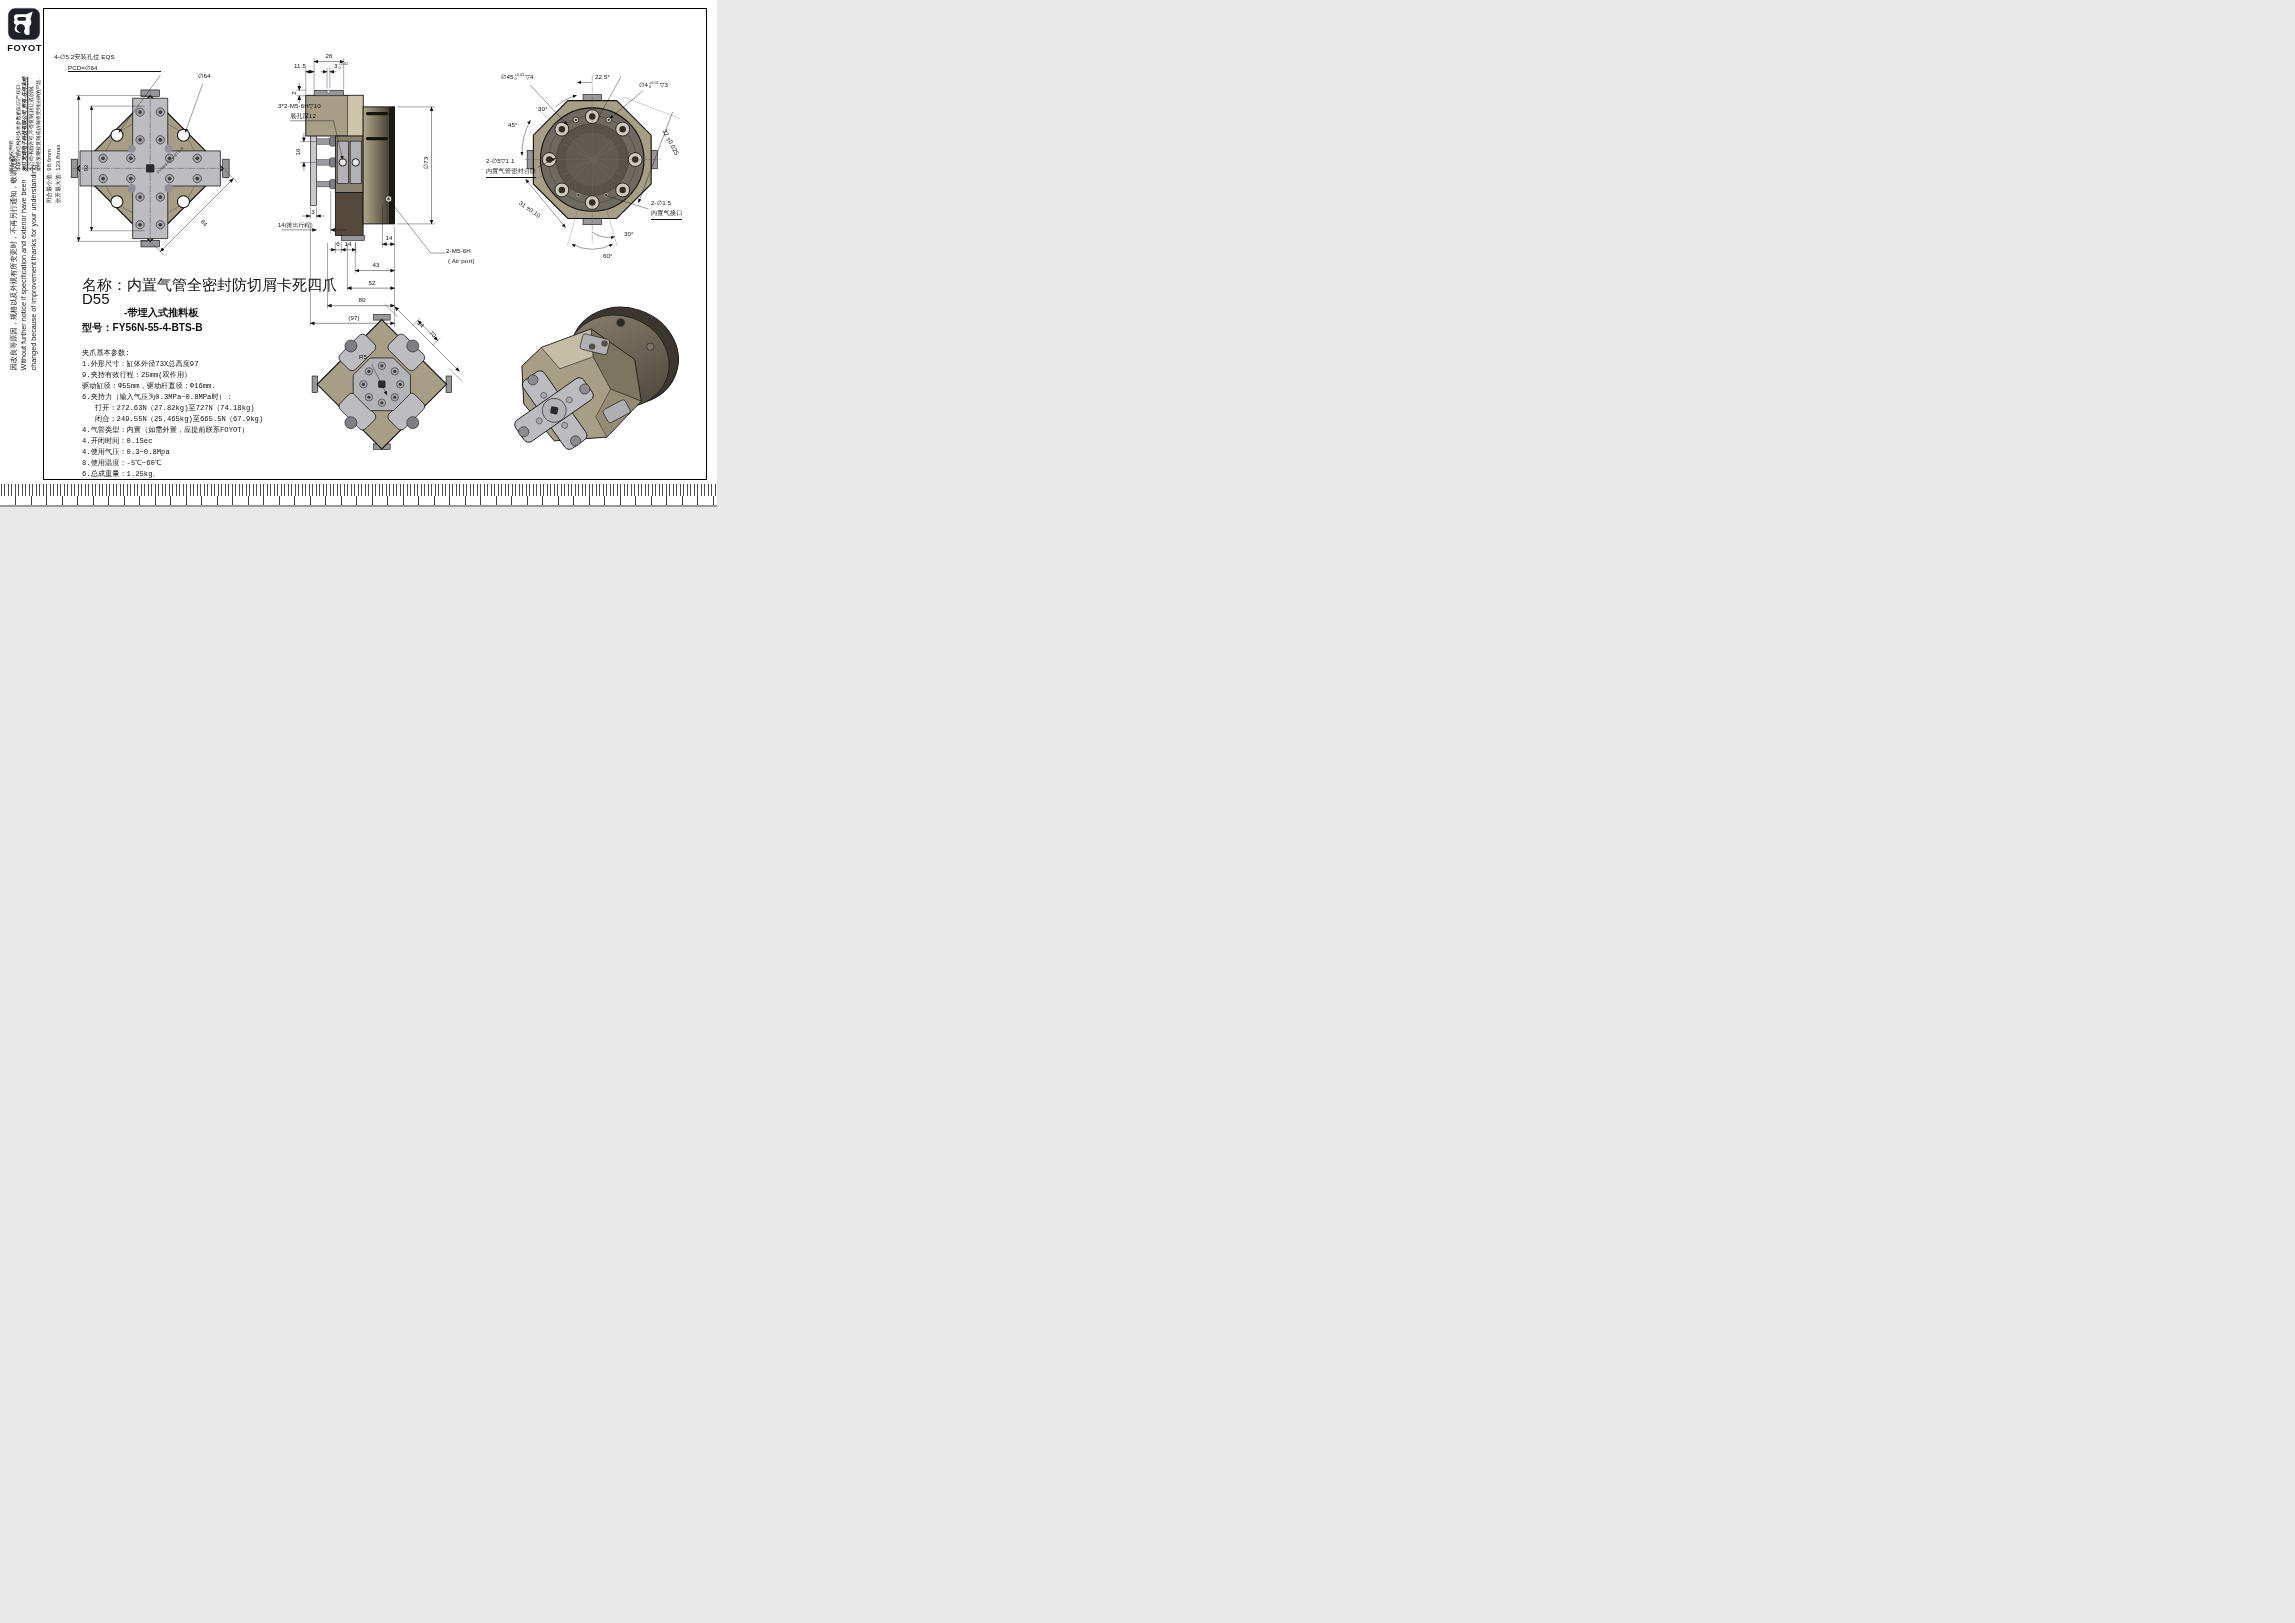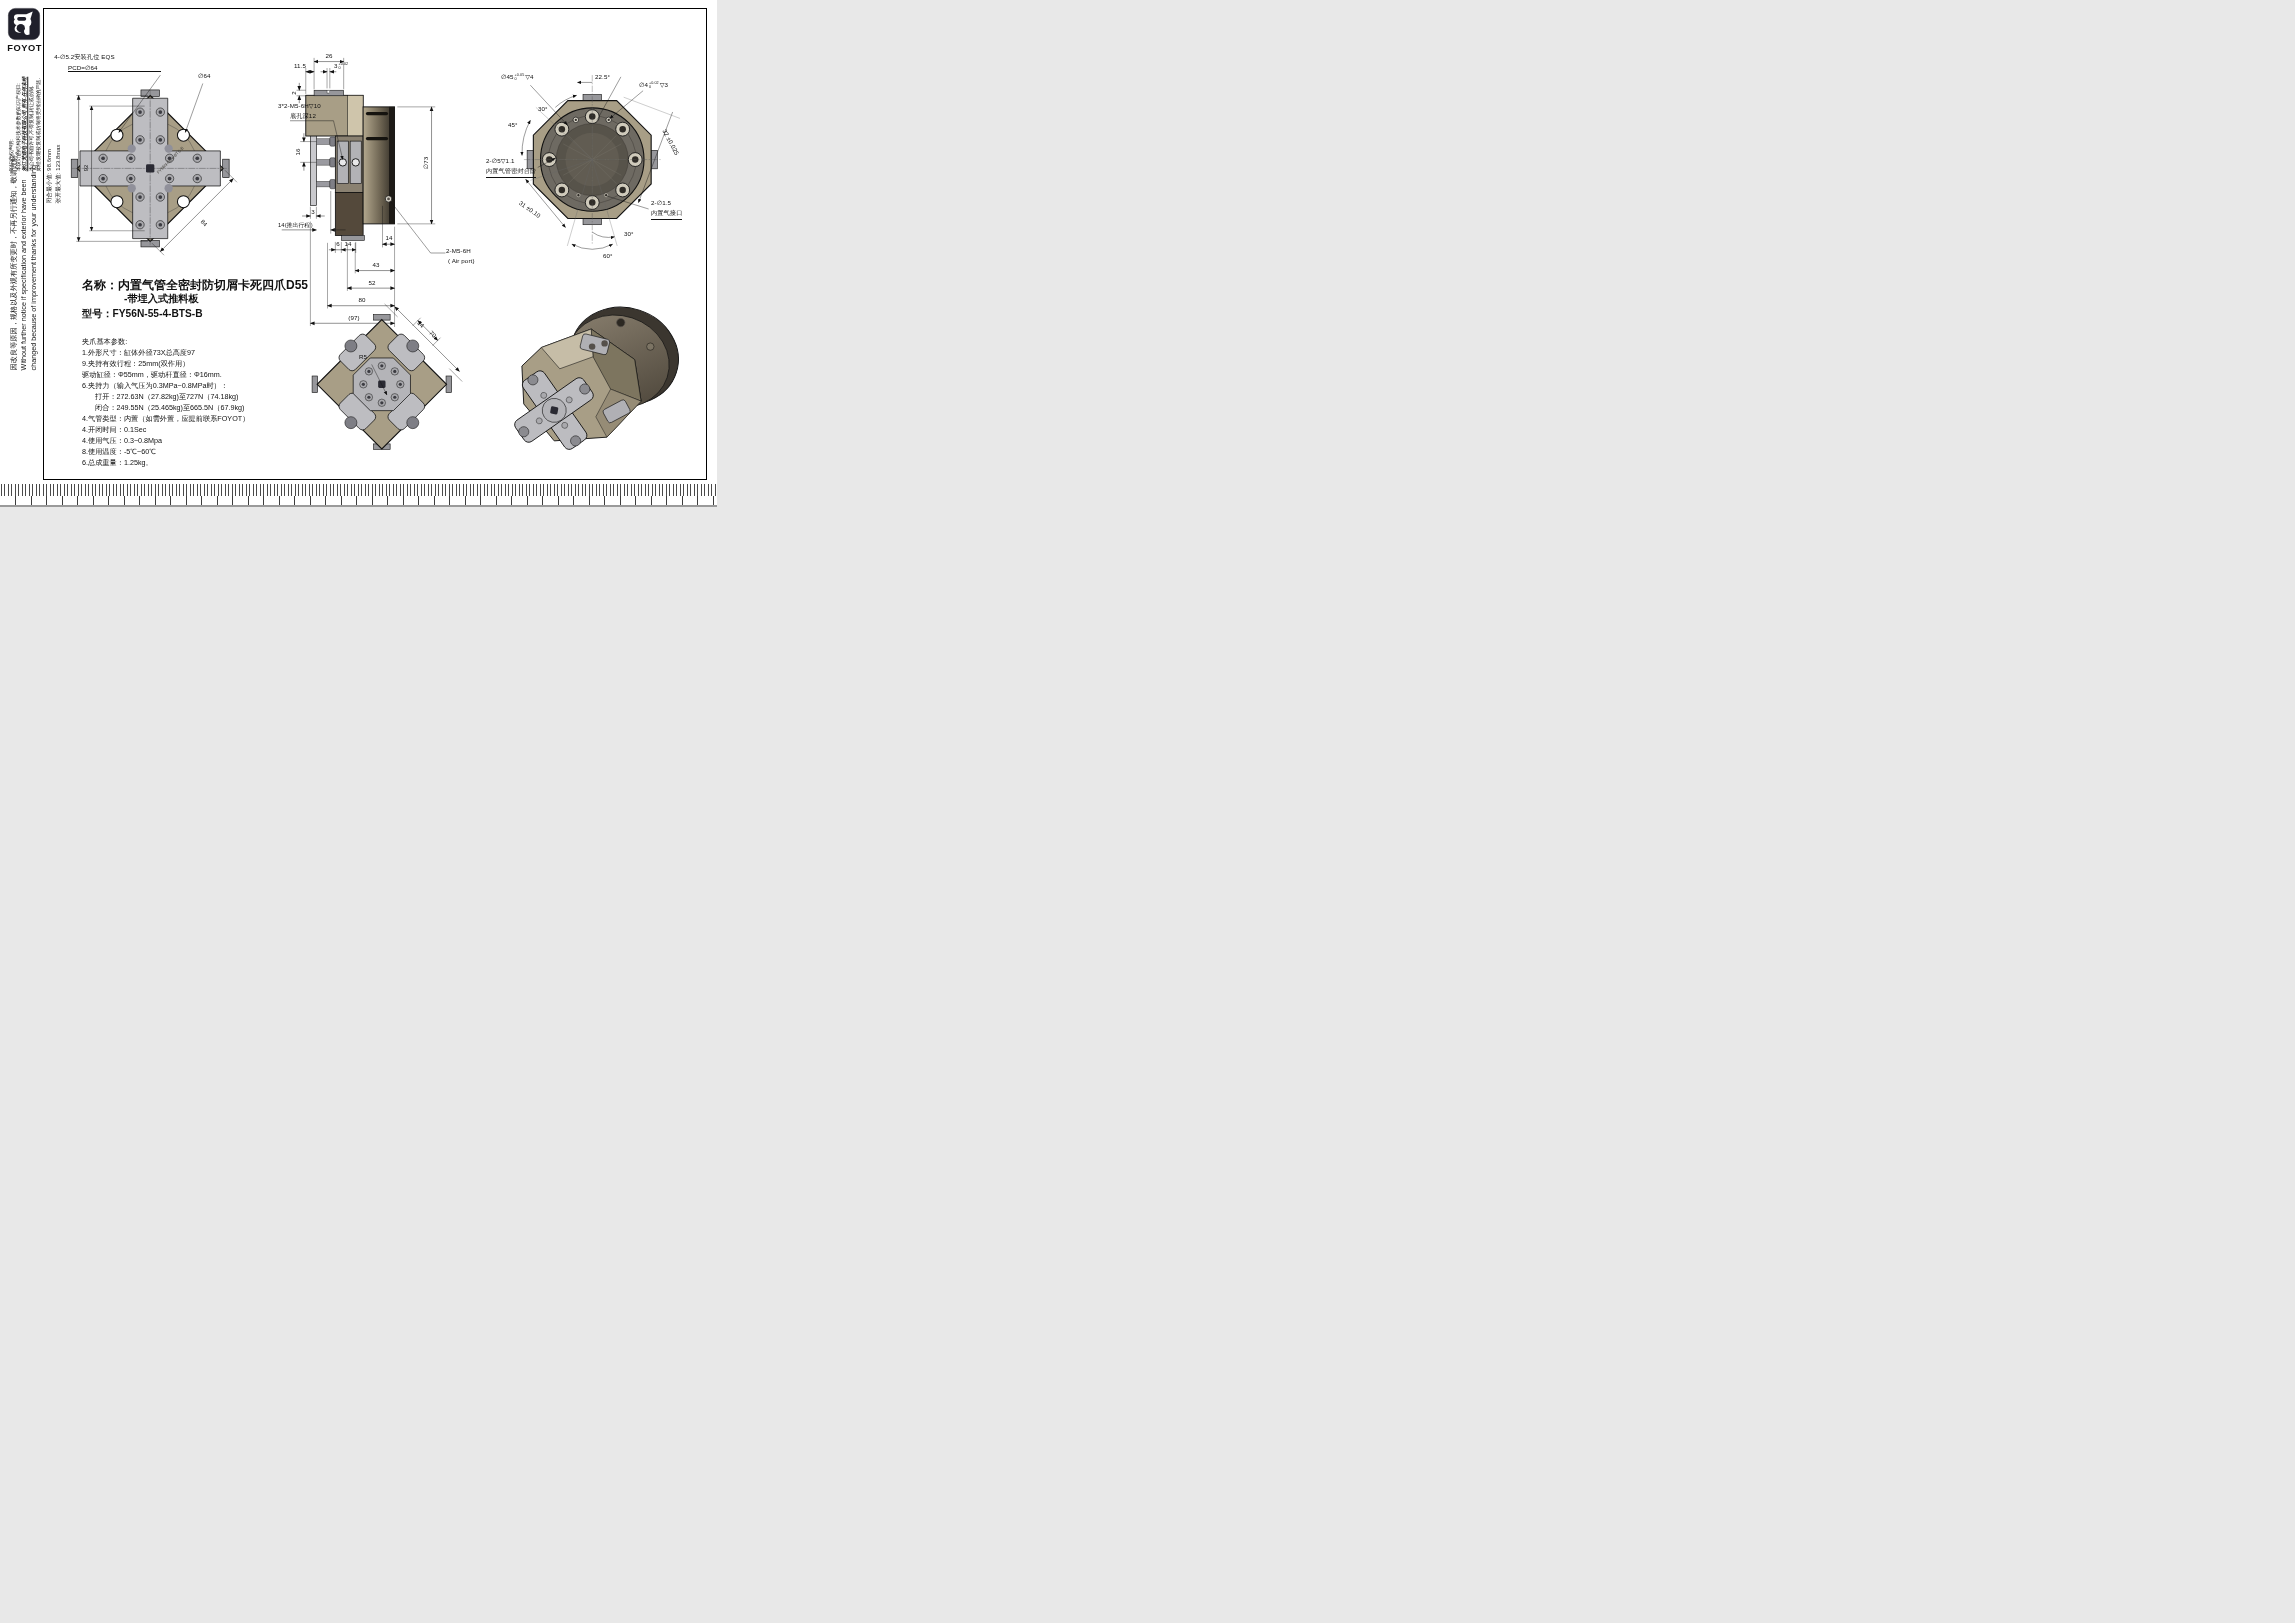--- a/index.html
+++ b/index.html
@@ -22,24 +22,24 @@
   .logo{position:absolute;left:7.4px;top:6.5px;width:34px;height:34px;}
   .brand{position:absolute;left:4.6px;top:43px;width:40px;text-align:center;
          font-size:9.3px;font-weight:bold;letter-spacing:0.5px;}
   
   .vblock{position:absolute;white-space:nowrap;}
   .copyright{font-size:5.1px;line-height:6.7px;}
   .copyright .comp{font-weight:bold;font-style:italic;text-decoration:underline;}
   .notice{font-size:7.2px;line-height:10.2px;}
   
   .product{position:absolute;left:82px;top:278px;width:259px;}
-  .p-name{font-size:12px;line-height:14px;font-weight:700;}
+  .p-name{font-size:15px;line-height:14px;font-weight:400;}
   .p-name2{font-size:10.2px;line-height:14px;font-weight:600;padding-left:42px;}
   .p-model{font-size:10.2px;line-height:15.7px;font-weight:600;}
-  .specs{position:absolute;left:82px;top:336px;width:259px;font-size:7.2px;line-height:11px;}
+  .specs{position:absolute;left:82px;top:348px;width:259px;font-size:7.2px;line-height:11px;font-family:Liberation Mono, monospace;}
   .specs .ind{padding-left:13px;}
   .view{position:absolute;}
   svg text{font-family:"Liberation Sans",sans-serif;}
   .ruler{position:absolute;left:0;top:484px;width:717px;height:23.6px;}
   .ruler .fine{height:12px;background:repeating-linear-gradient(90deg,#4a4a4a 0,#4a4a4a 0.4px,transparent 0.4px,transparent 1.4px);}
   .ruler .coarse{height:9.3px;background:repeating-linear-gradient(90deg,#3c3c3c 0,#3c3c3c 0.5px,transparent 0.5px,transparent 15.5px);}
   .ruler .edge{height:2.3px;background:#9a9a9a;}
 </style>
 </head>
 <body>

